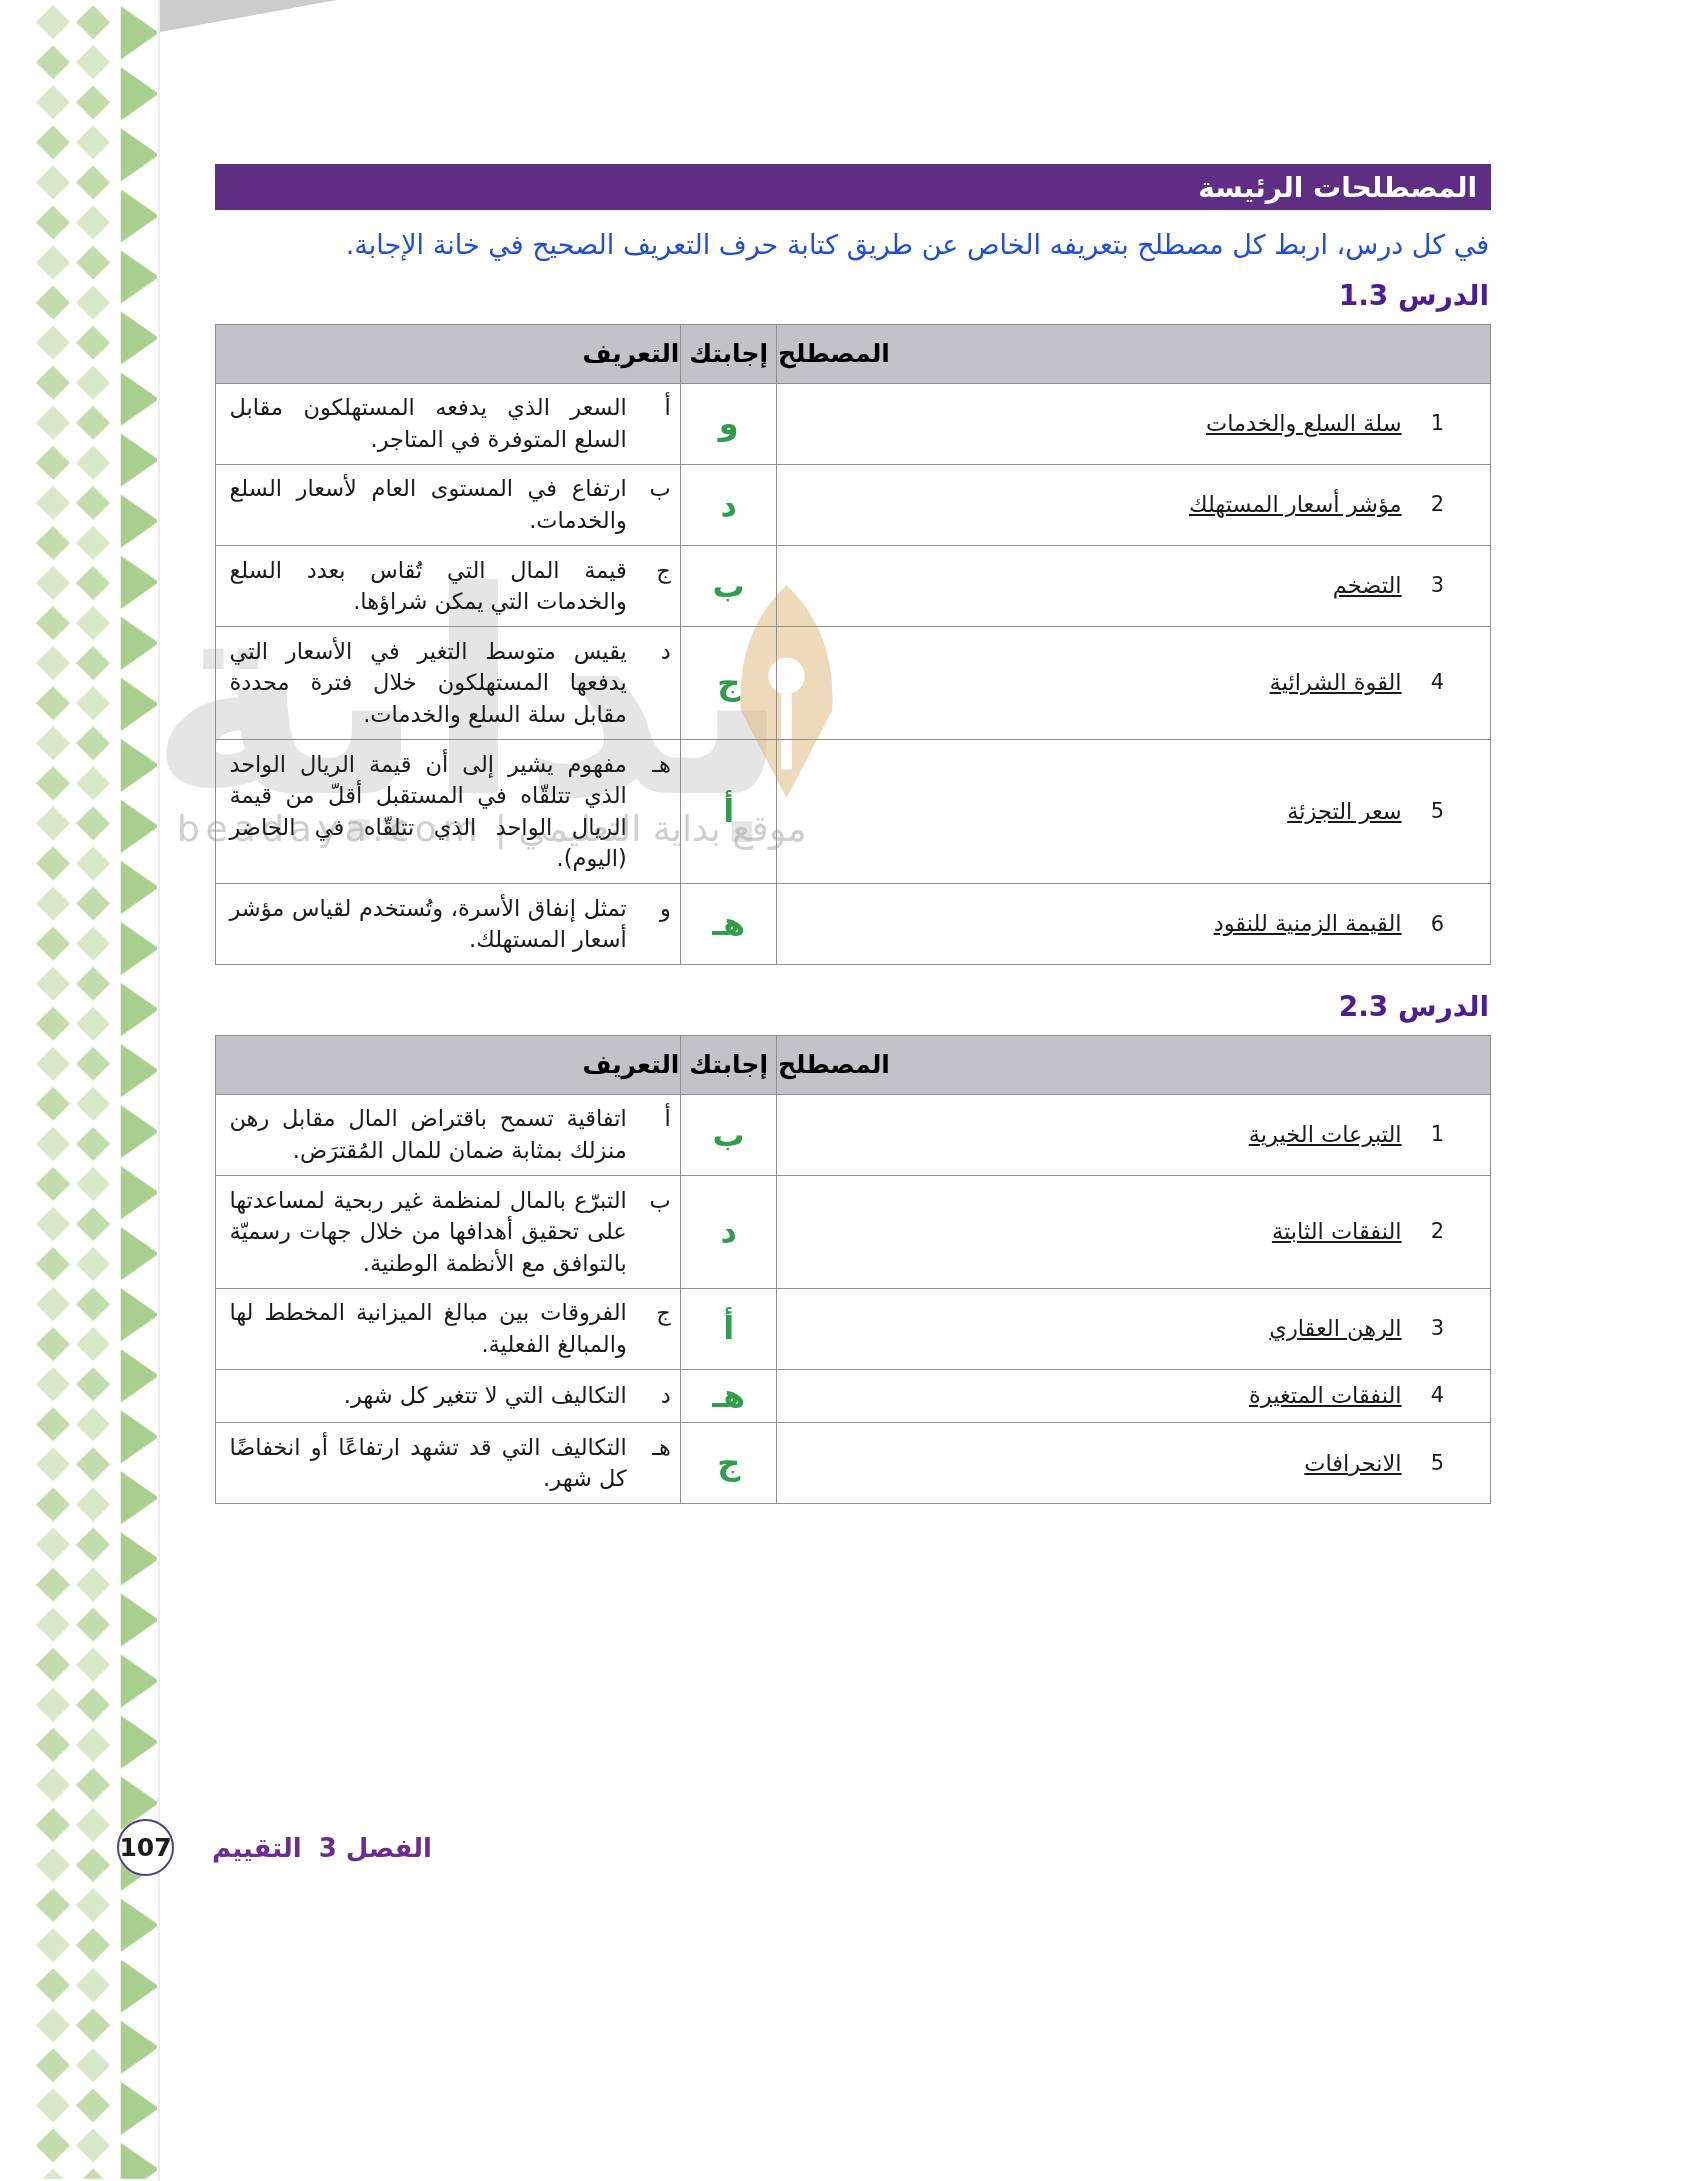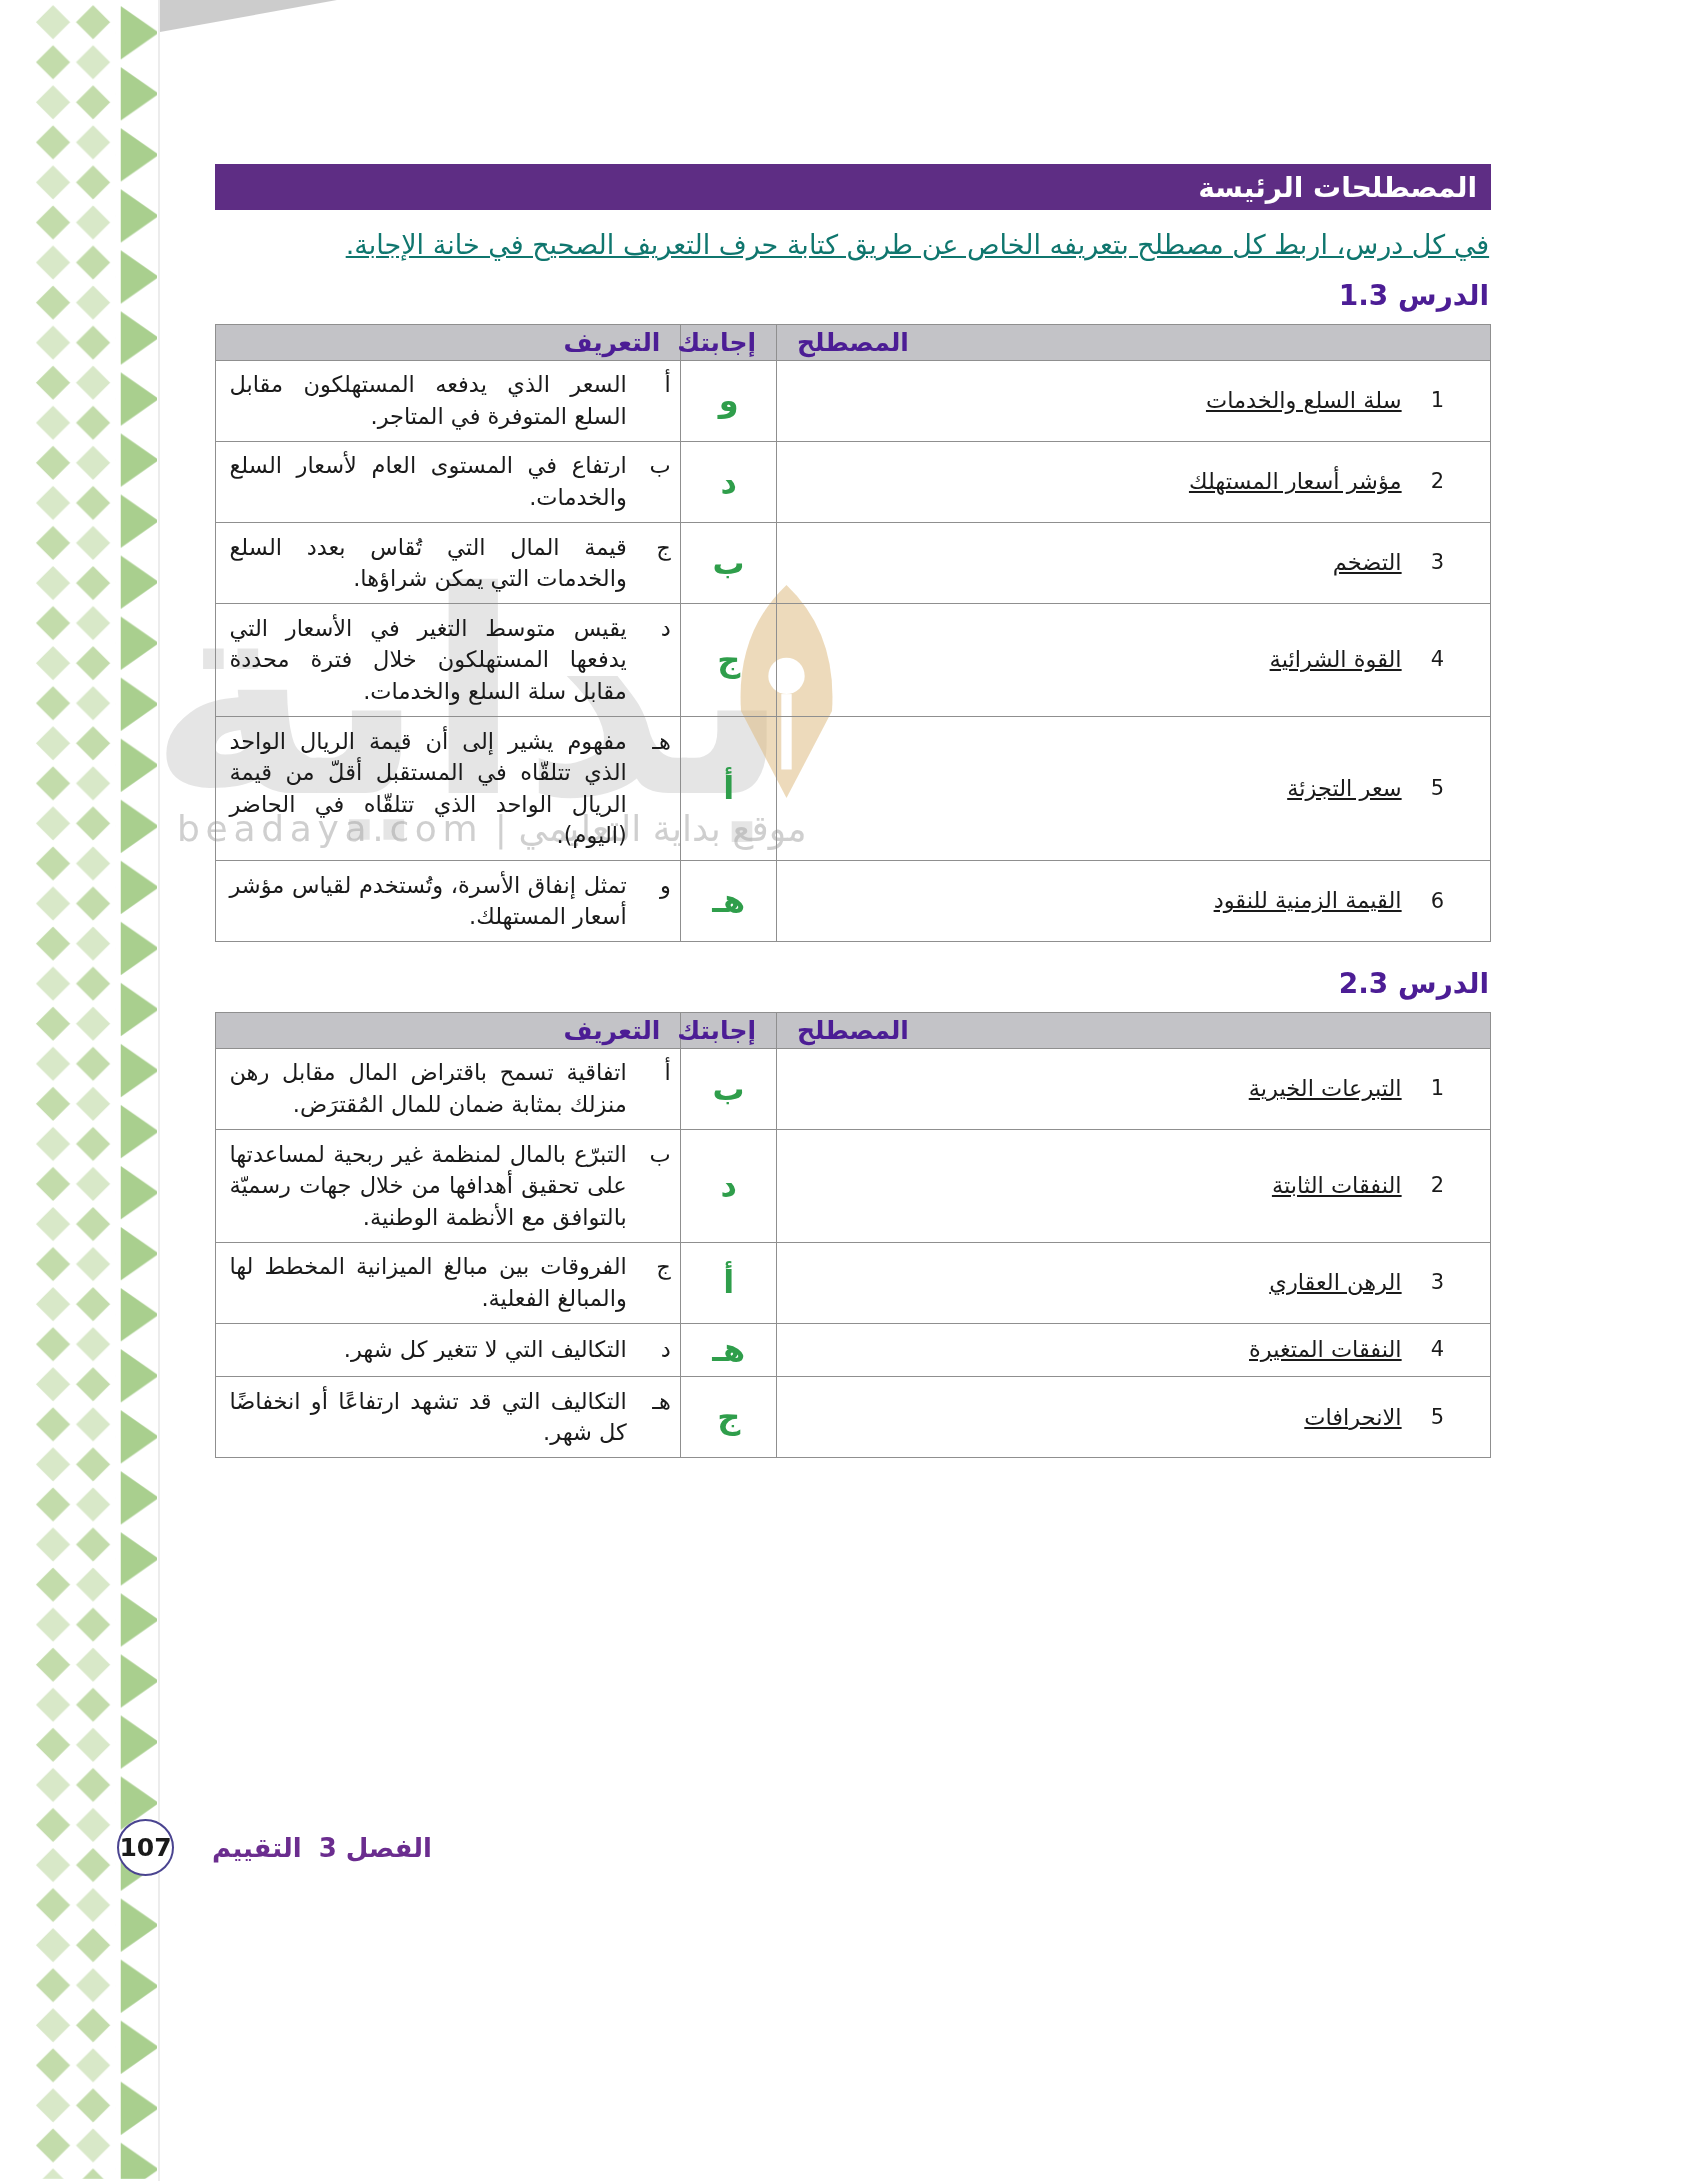--- a/index.html
+++ b/index.html
@@ -43,44 +43,43 @@
   .title-bar {
     margin-top: 164px; height: 46px;
     background: #5e2d84; color: #ffffff;
     display: flex; align-items: center;
     padding: 0 14px;
     font-size: 28px; font-weight: bold;
   }
   .instruction {
     font-size: 27px; line-height: 1.5;
     margin: 15.3px 1.9px 5.7px; text-align: justify;
-    color: #0f766e;
-    text-decoration: underline;
+    color: #1d4ed8;
   }
   .lesson-title {
     font-size: 28px; font-weight: bold; color: #4c1d95;
     margin: 13.4px 1.9px 11.5px;
   }
   .lesson-title.second { margin-top: 25px; }
   table.match-table {
     width: 100%; border-collapse: collapse; table-layout: fixed;
     font-size: 22.5px; line-height: 1.4;
     margin: 3.8px 0 7.6px;
     background: transparent;
   }
   .col-term { width: 56%; }
   .col-answer { width: 7.5%; }
   .col-def { width: 36.5%; }
   table.match-table, table.match-table th, table.match-table td {
     border: 1.9px solid #8f8f8f;
   }
   table.match-table th {
-    background: #c3c3c7; height: 36px;
-    font-size: 25px; font-weight: bold; color: #4c1d95;
-    padding: 0 20px;
+    background: #c3c3c7; height: 59px;
+    font-size: 25px; font-weight: bold; color: #000000;
+    padding: 0 1px;
   }
   .th-term { text-align: left; padding-left: 76px; }
   .th-answer { text-align: center; }
   .th-def { text-align: right; padding-right: 5.7px; }
   td { vertical-align: middle; background: transparent; }
   .td-term { padding: 9.6px 46px 9.6px 9.6px; }
   .term-wrap { display: flex; align-items: center; gap: 29px; }
   .num { font-size: 21px; flex: 0 0 auto; }
   .term { max-width: 225px; text-decoration: underline; }
   .td-answer { text-align: center; padding: 3.8px; }

